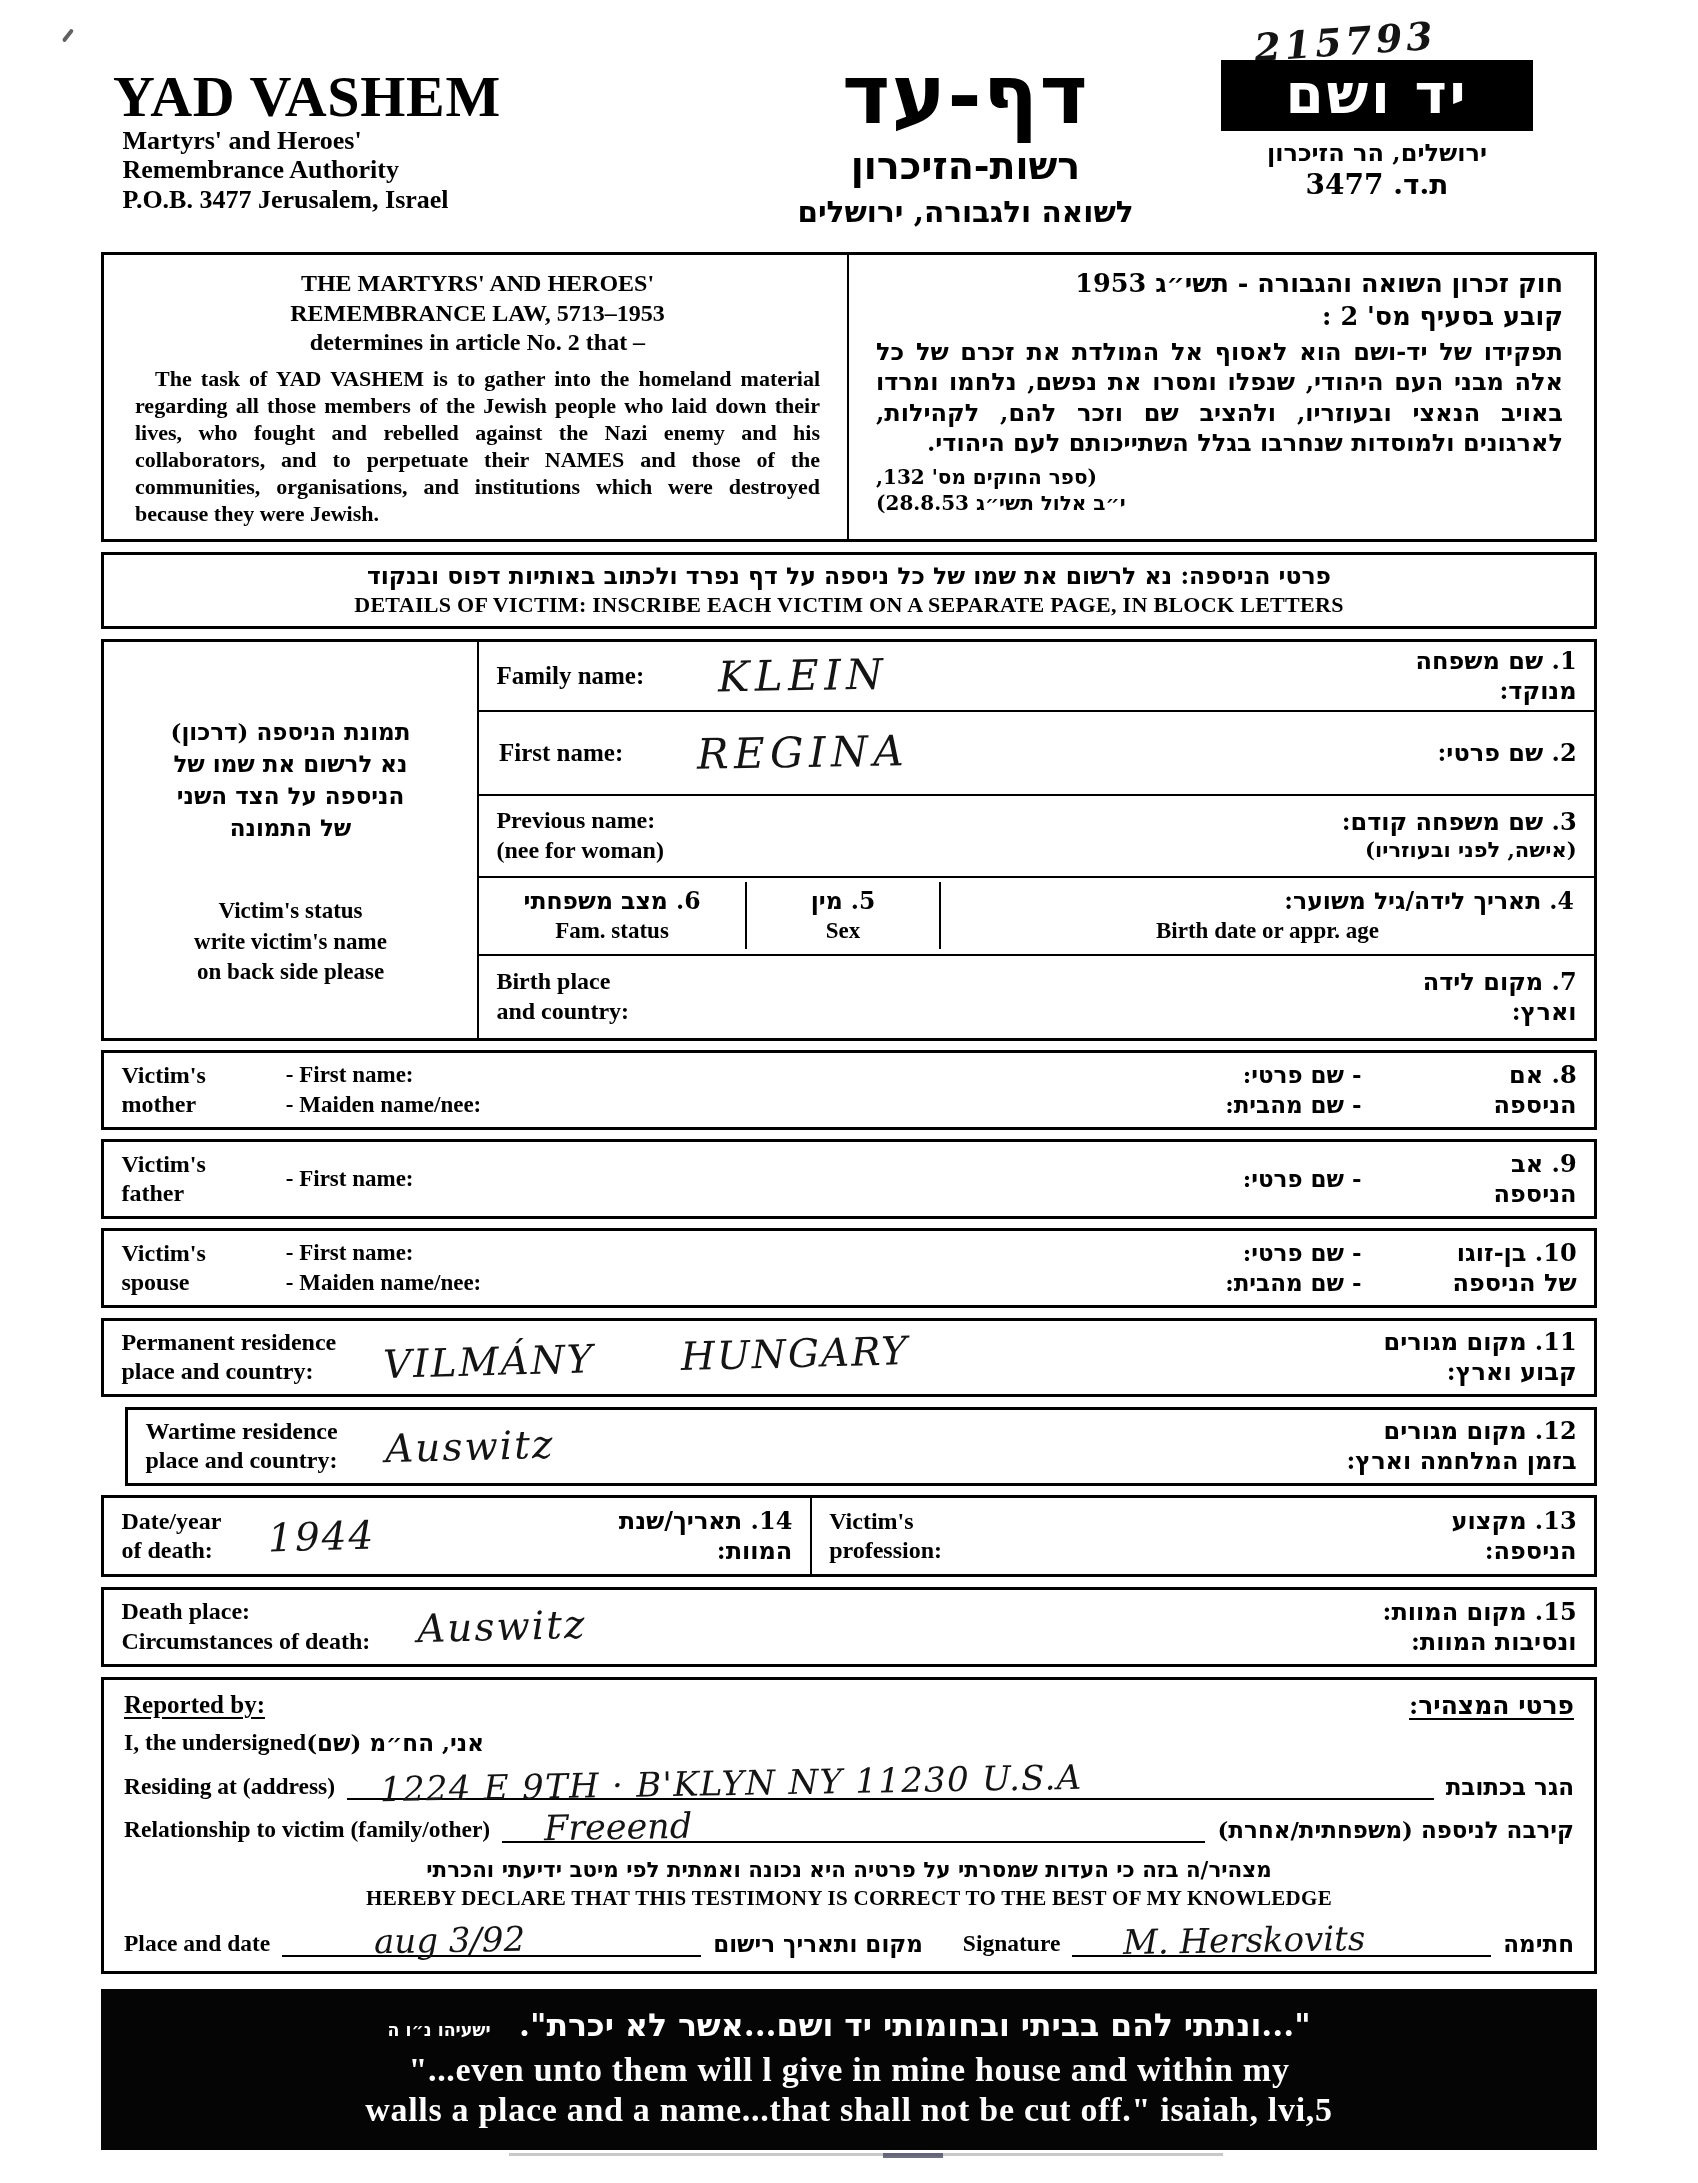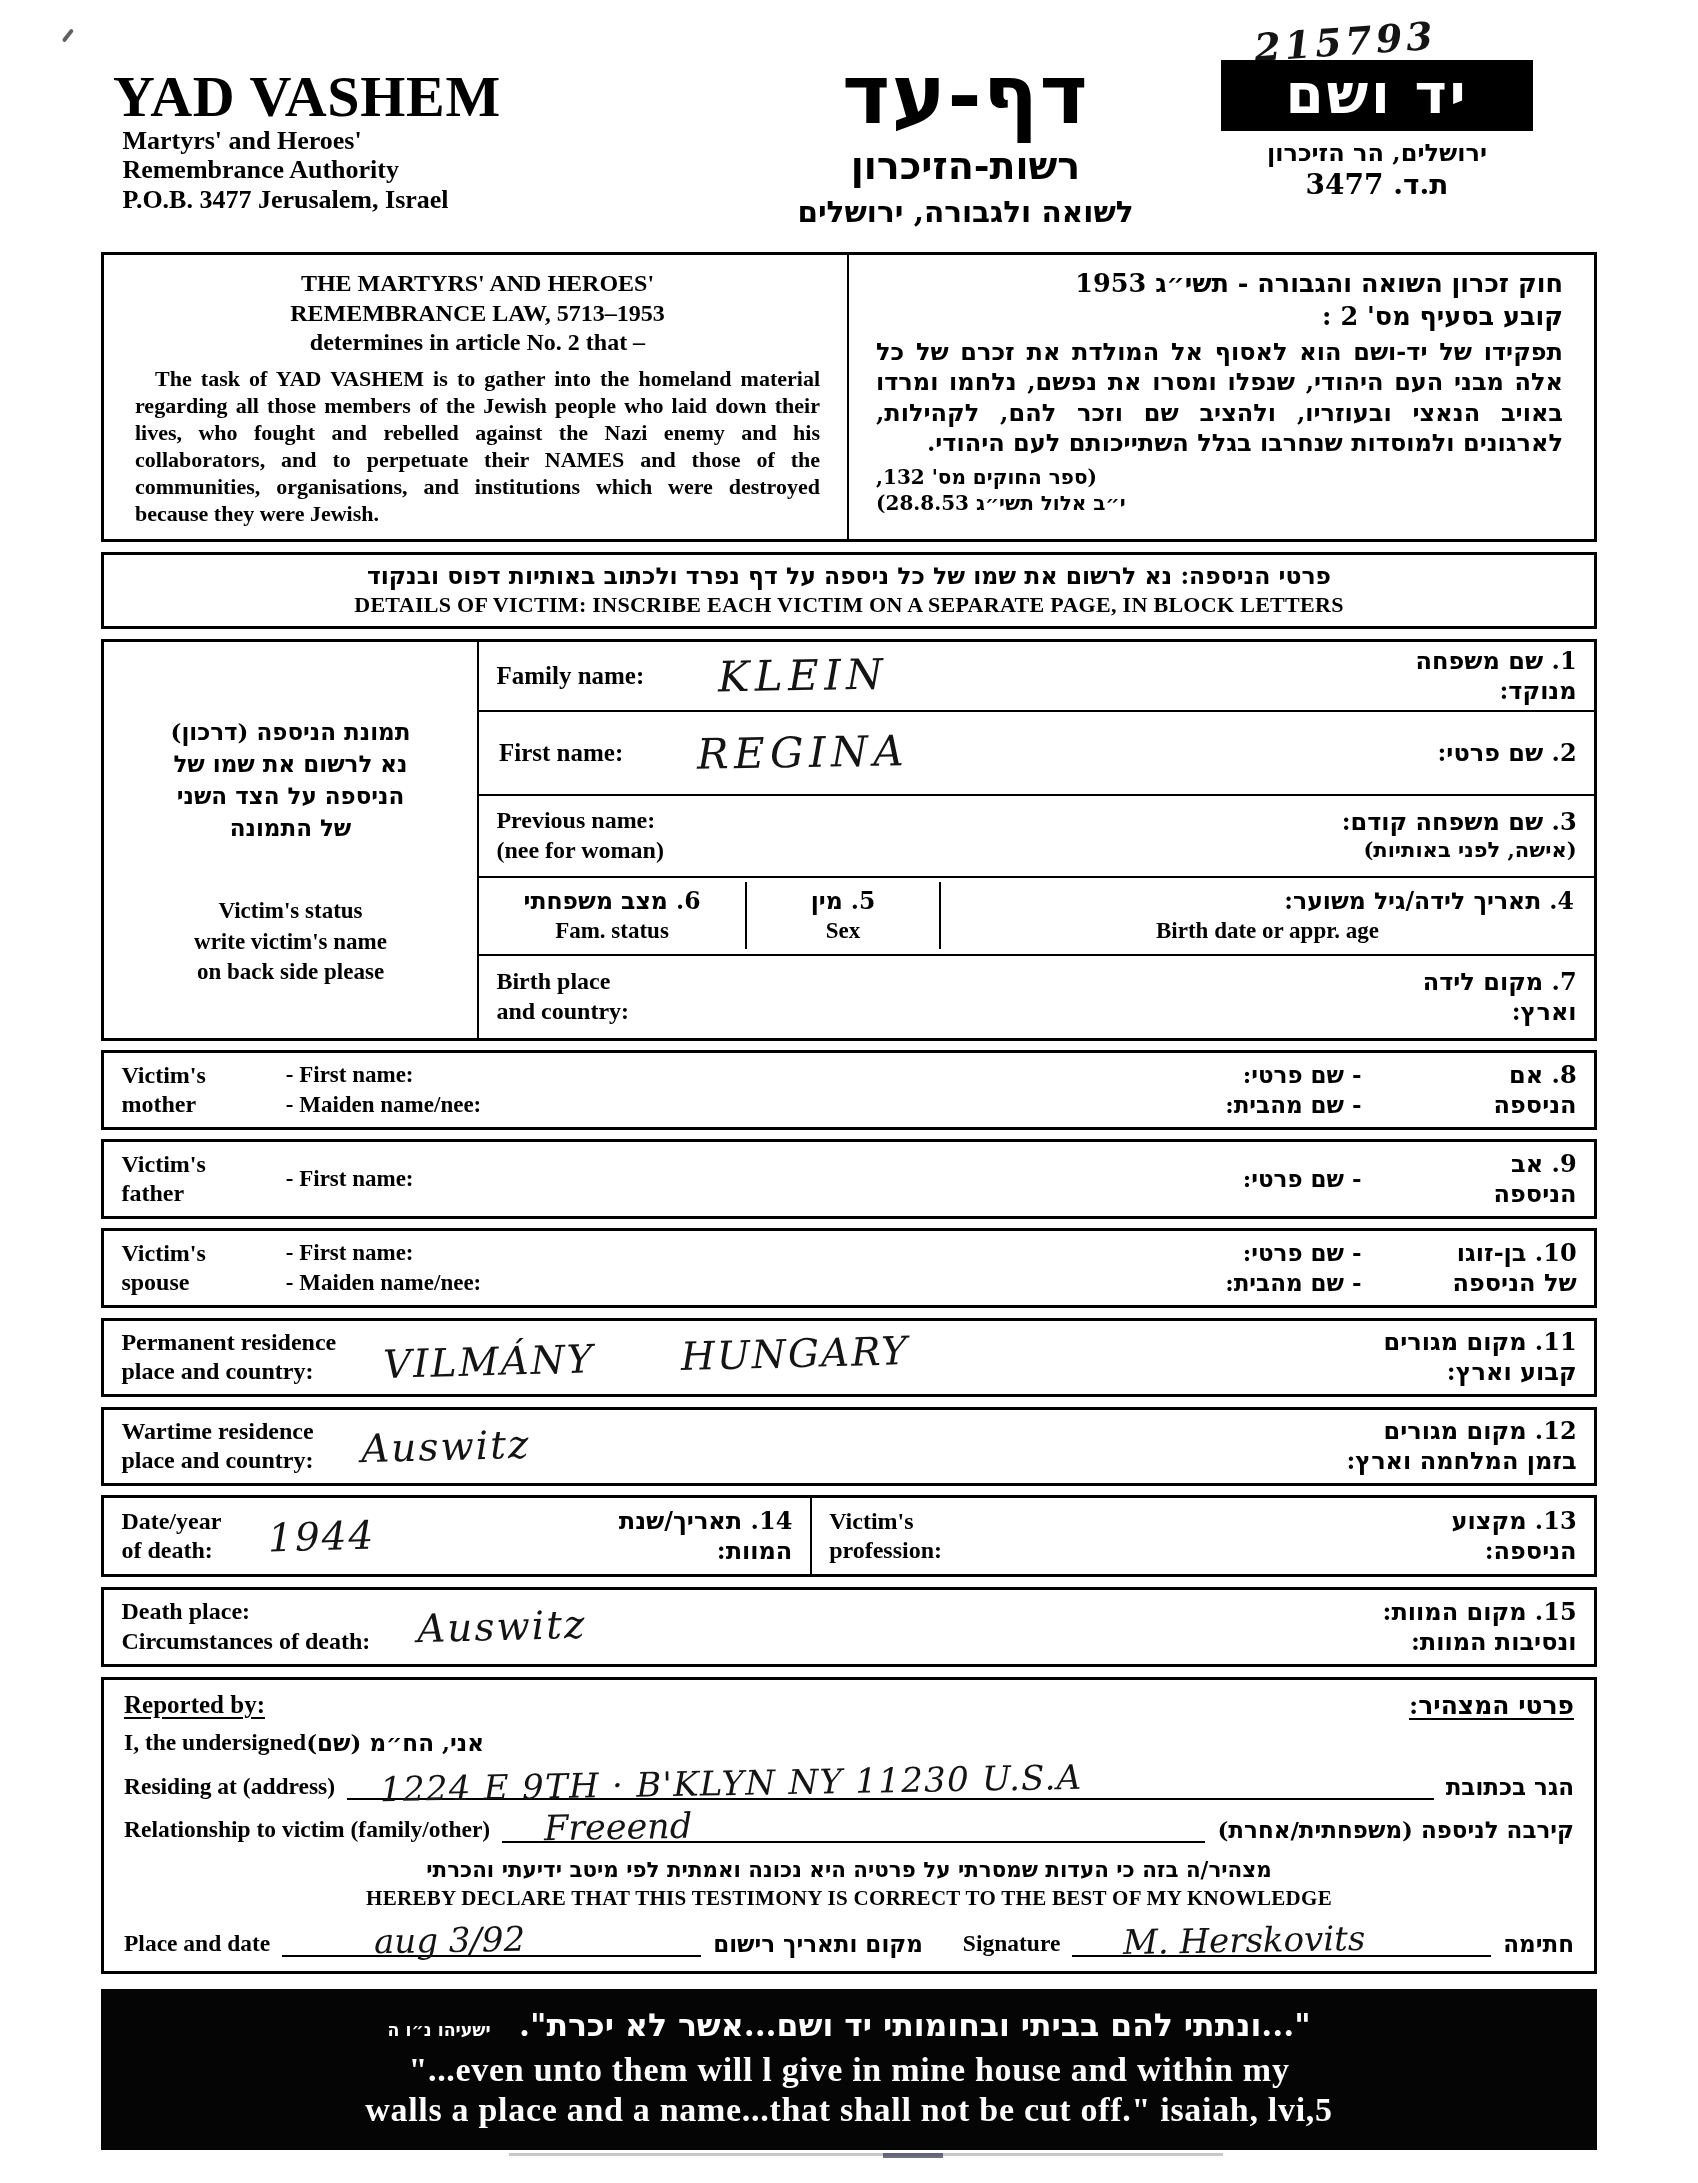--- a/index.html
+++ b/index.html
@@ -97,21 +97,21 @@
   .who { font-size: 24px; font-weight: bold; line-height: 1.22; width: 151px; flex: 0 0 auto; }
   .dashes { font-size: 23px; font-weight: bold; line-height: 1.32; margin-left: 13.4px; }
   .dashes.he { text-align: right; margin-left: 0; margin-right: 20px; }
   .henum { width: 168px; flex: 0 0 auto; text-align: right; font-size: 24px; font-weight: bold;
     line-height: 1.25; margin-left: 27px; }
   .helabel2 { text-align: right; font-size: 24px; font-weight: bold; line-height: 1.25; flex: 0 0 auto; }
   .r-mother { min-height: 76px; }
   .r-father { min-height: 68px; }
   .r-spouse { min-height: 80px; }
   .r-perm { min-height: 76px; }
-  .r-war { min-height: 71px; }
+  .r-war { min-height: 71px; margin-left: 24px; }
   .r-place { min-height: 80px; }
   .death-left { flex: 0 0 47.5%; display: flex; align-items: center; box-sizing: border-box;
     padding: 6.7px 17.4px; border-right: 2.7px solid #000; min-height: 76px; }
   .death-right { flex: 1 1 auto; display: flex; align-items: center; box-sizing: border-box;
     padding: 6.7px 17.4px; min-height: 76px; }
 
   
   .reporter { border: 3.4px solid #000; margin-top: 10.7px; padding: 10.7px 20px 14.7px; }
   .rep-head { display: flex; justify-content: space-between; font-size: 25px; font-weight: bold; }
   .rep-head .u { text-decoration: underline; text-decoration-thickness: 2px; text-underline-offset: 4px; }
@@ -221,21 +221,21 @@
         <div class="helabel he">2. שם פרטי:</div>
       </div>
 
       <div class="frow row3">
         <div class="flabel2">
           <div>Previous name:</div>
           <div>(nee for woman)</div>
         </div>
         <div class="helabel he">
           <div>3. שם משפחה קודם:</div>
-          <div class="sub">(אישה, לפני באותיות)</div>
+          <div class="sub">(אישה, לפני ובעוזריו)</div>
         </div>
       </div>
 
       <div class="frow row4">
         <div class="cell4 a">
           <div class="c4he he">6. מצב משפחתי</div>
           <div class="c4en">Fam. status</div>
         </div>
         <div class="cell4 b">
           <div class="c4he he">5. מין</div>

